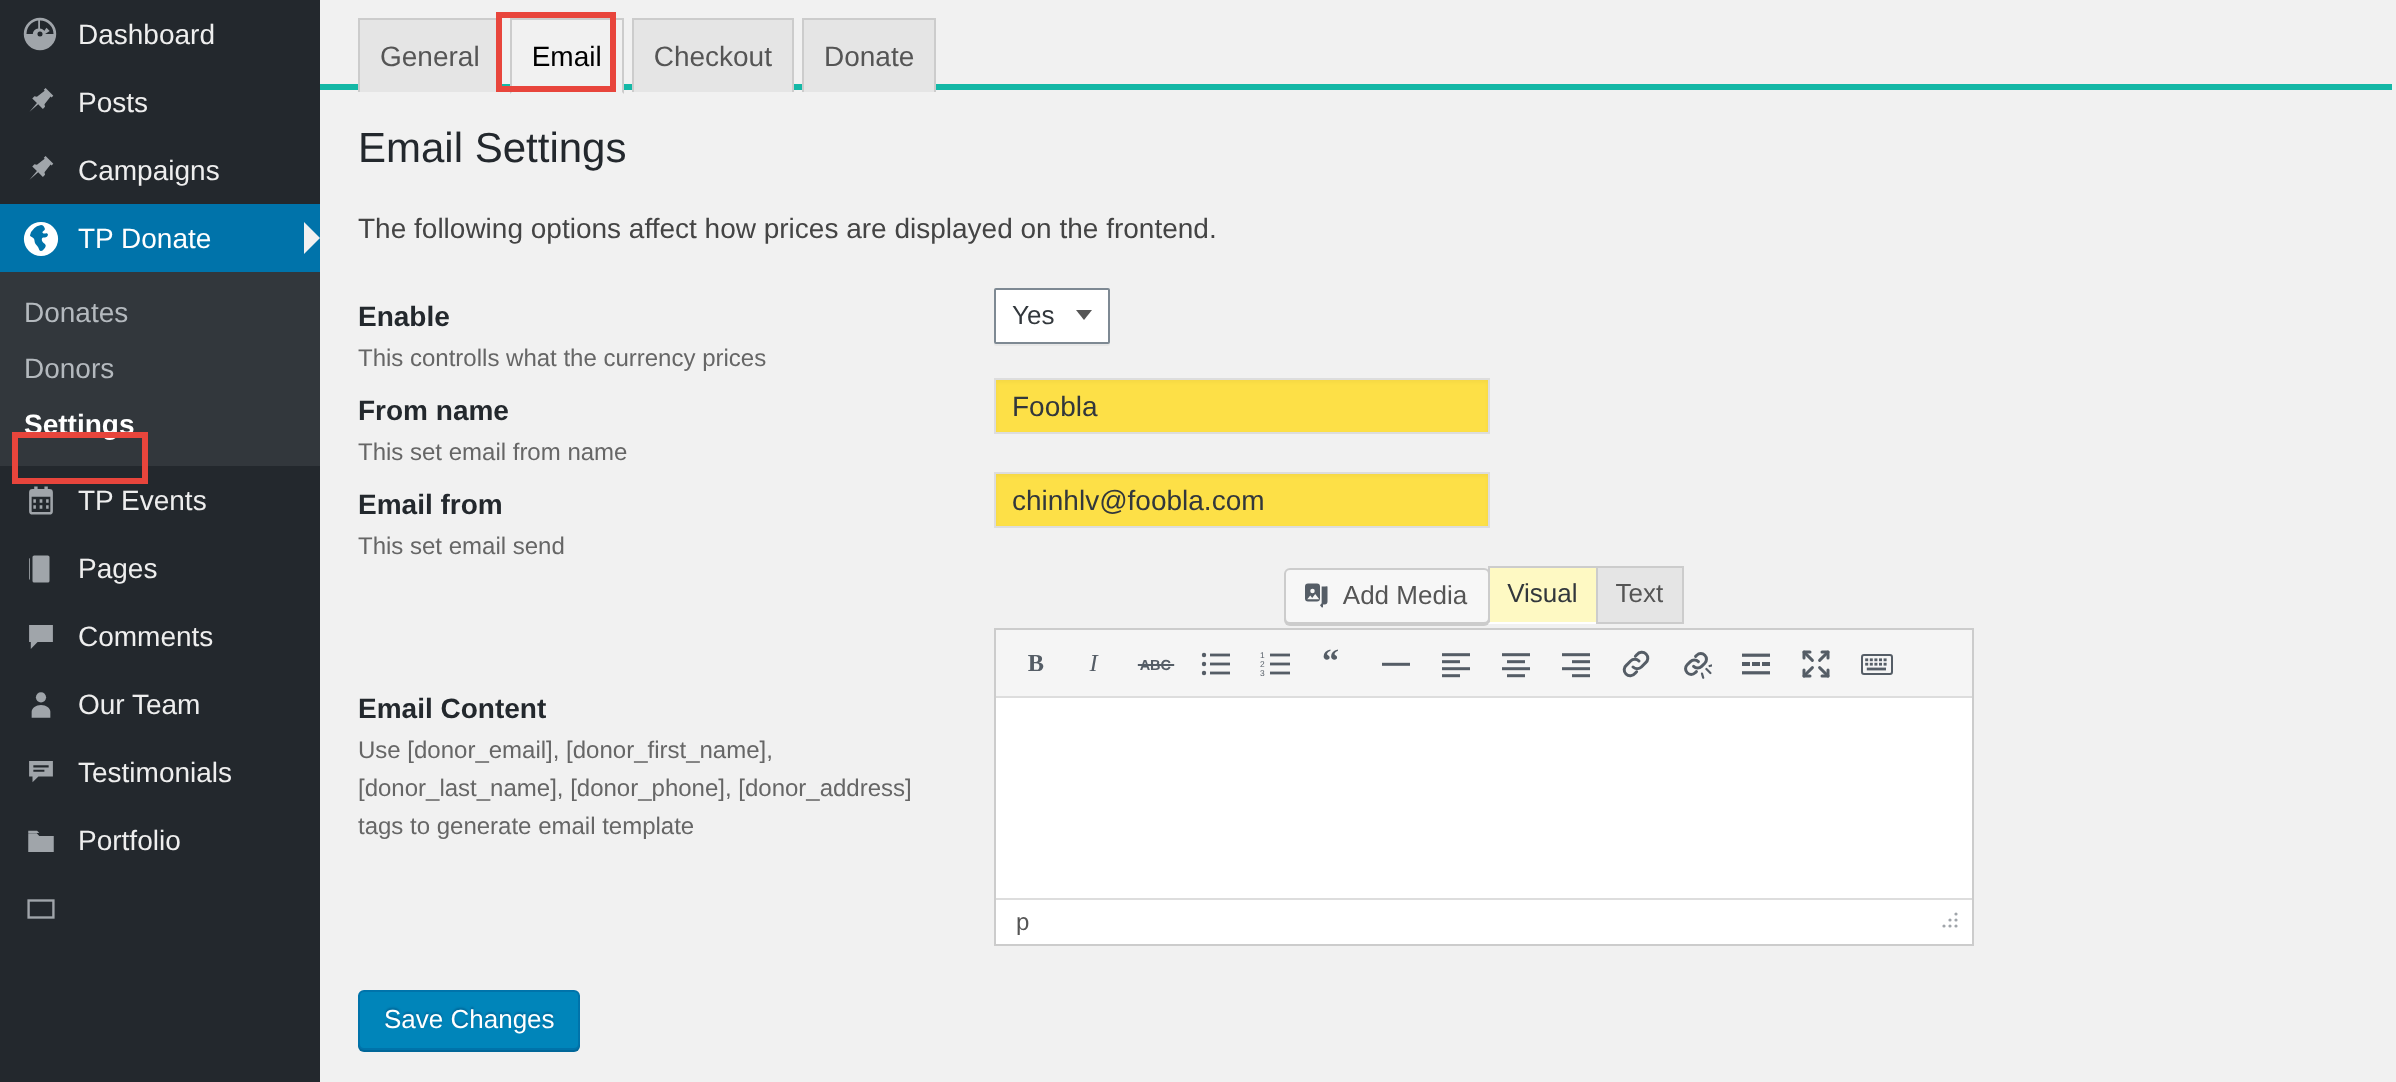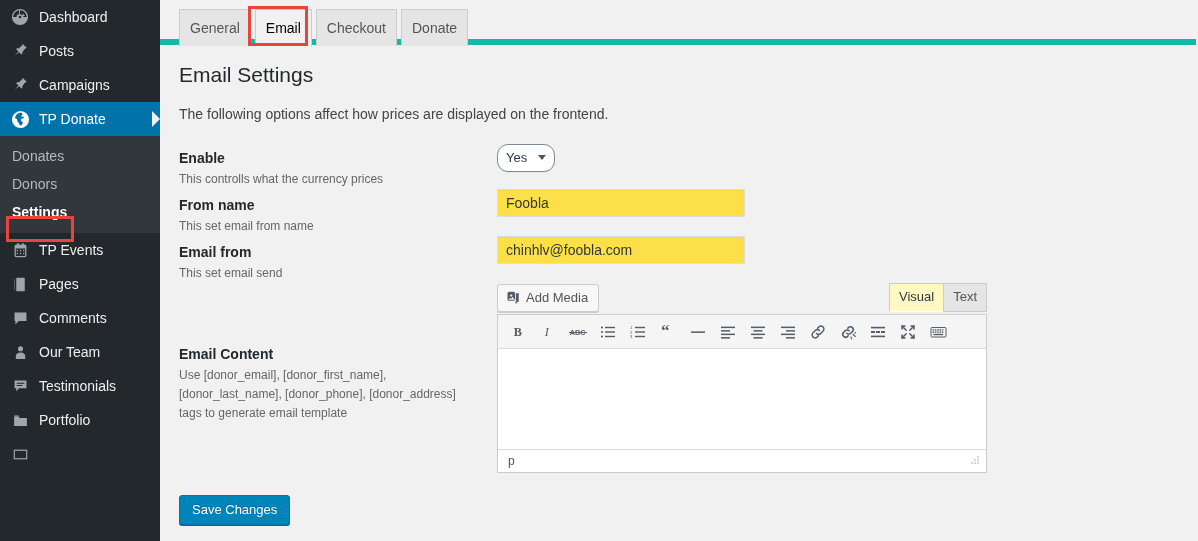--- a/index.html
+++ b/index.html
@@ -105,21 +105,21 @@
     flex: 1;
     background: #f1f1f1;
     position: relative;
     overflow: hidden;
   }
 
   
   .nav-tab-wrapper {
     position: relative;
     padding: 9px 0 0 19px;
-    border-bottom: 6px solid #14b8a6;
+    border-bottom: 3px solid #14b8a6;
     height: 45px;
     box-sizing: border-box;
     line-height: 1;
   }
   .nav-tab {
     display: inline-block;
     font-size: 14px;
     line-height: 24px;
     padding: 6px 10px;
     margin: 0 4px -1px 0;
@@ -199,21 +199,21 @@
   .row-emailfrom .col-label { padding-top: 7px; }
   .row-content .col-label { padding-top: 62px; }
 
   td.col-field { padding-bottom: 12px !important; }
 
   
   .wp-select {
     -webkit-appearance: none;
     appearance: none;
     border: 1px solid #7e8993;
-    border-radius: 11px;
+    border-radius: 1px;
     background: #fff;
     color: #32373c;
     font-size: 13px;
     font-family: "Liberation Sans", sans-serif;
     padding: 3px 26px 3px 8px;
     height: 28px;
     box-sizing: border-box;
     line-height: 20px;
     cursor: pointer;
     box-shadow: 0 1px 0 rgba(0,0,0,0.04);
@@ -250,21 +250,21 @@
   }
   .wp-text::placeholder { color: #a7aaad; }
 
   
   .editor-wrap {
     width: 490px;
   }
   .editor-toolbar-top {
     display: flex;
     align-items: flex-end;
-    justify-content: space-between;
+    justify-content: center;
     padding: 0 0 2px 0;
   }
   .btn-add-media {
     display: inline-flex;
     align-items: center;
     gap: 5px;
     background: #f7f7f7;
     border: 1px solid #ccc;
     border-radius: 3px;
     color: #555;

